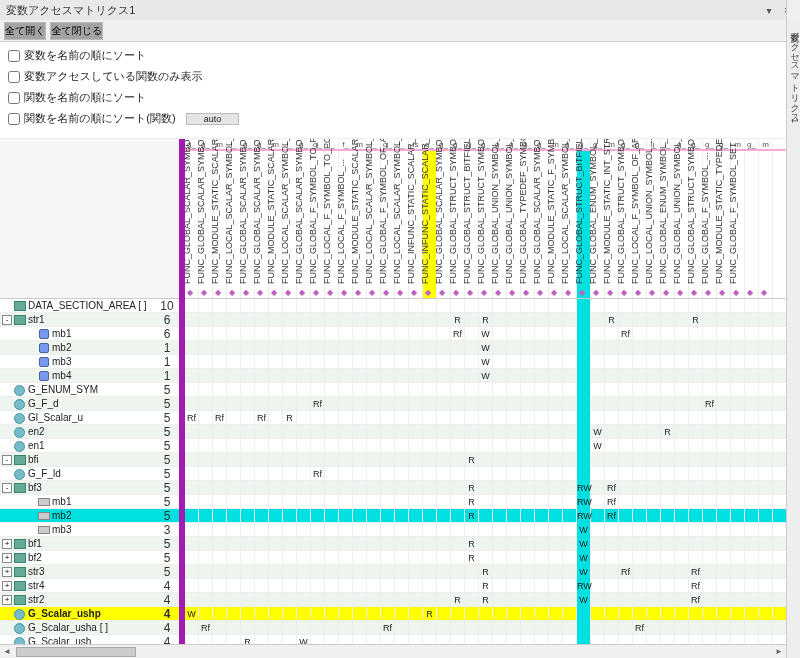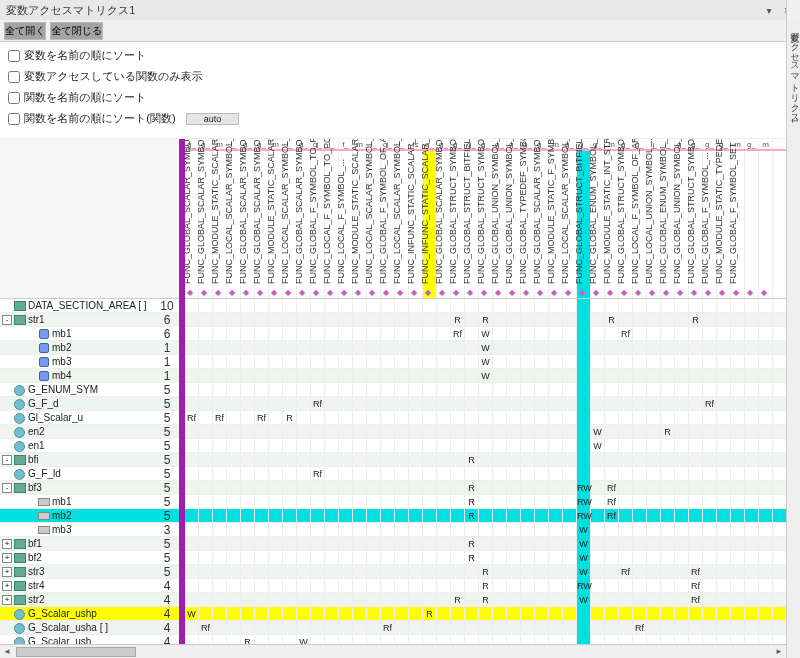--- a/index.html
+++ b/index.html
@@ -23,21 +23,21 @@
   .col-label.hl-cyan { background: #00e0e0; }
   .col-label .vtext { position: absolute; bottom: 14px; left: 50%; transform: rotate(-90deg) translateX(0); transform-origin: left bottom; white-space: nowrap; font-size: 9px; color: #333; }
   .col-label .arrow { position: absolute; bottom: 1px; left: 2px; font-size: 8px; color: #c060c0; }
   .grid-body { position: relative; }
   .row { display: flex; height: 14px; border-bottom: 1px solid #eee; }
   .row.stripe { background: #eef5ee; }
   .row.hl-yellow { background: #ffff00 !important; }
   .row.hl-cyan { background: #00e0e0 !important; }
   .row-left { display: flex; align-items: center; height: 14px; border-bottom: 1px solid #eee; padding-left: 2px; }
   .row-left.stripe { background: #eef5ee; }
-  .row-left.hl-yellow { background: #ffff00 !important; }
+  .row-left.hl-yellow { background: #ffff00 !important; font-weight: bold; }
   .row-left.hl-cyan { background: #00e0e0 !important; }
   .tree-toggle { width: 10px; height: 10px; border: 1px solid #888; display: inline-flex; align-items: center; justify-content: center; font-size: 8px; margin-right: 2px; cursor: pointer; background: #fff; line-height: 1; }
   .tree-spacer { width: 12px; display: inline-block; }
   .row-icon { width: 12px; height: 10px; display: inline-block; margin-right: 2px; position: relative; }
   .row-icon.struct::before { content:''; position:absolute; width:10px; height:8px; background:#6a9; border:1px solid #386; }
   .row-icon.member::before { content:''; position:absolute; width:8px; height:8px; background:#79e; border:1px solid #469; border-radius:2px; left:1px; }
   .row-icon.global::before { content:''; position:absolute; width:9px; height:9px; border-radius:50%; background:#7bc; border:1px solid #499; }
   .row-icon.bitfield::before { content:''; position:absolute; width:10px; height:6px; background:#ccc; border:1px solid #888; top:1px; }
   .row-name { flex: 1; font-size: 10px; color: #222; white-space: nowrap; overflow: hidden; text-overflow: ellipsis; }
   .row-count { width: 20px; text-align: center; padding-right: 4px; font-size: 12px; color: #333; }

